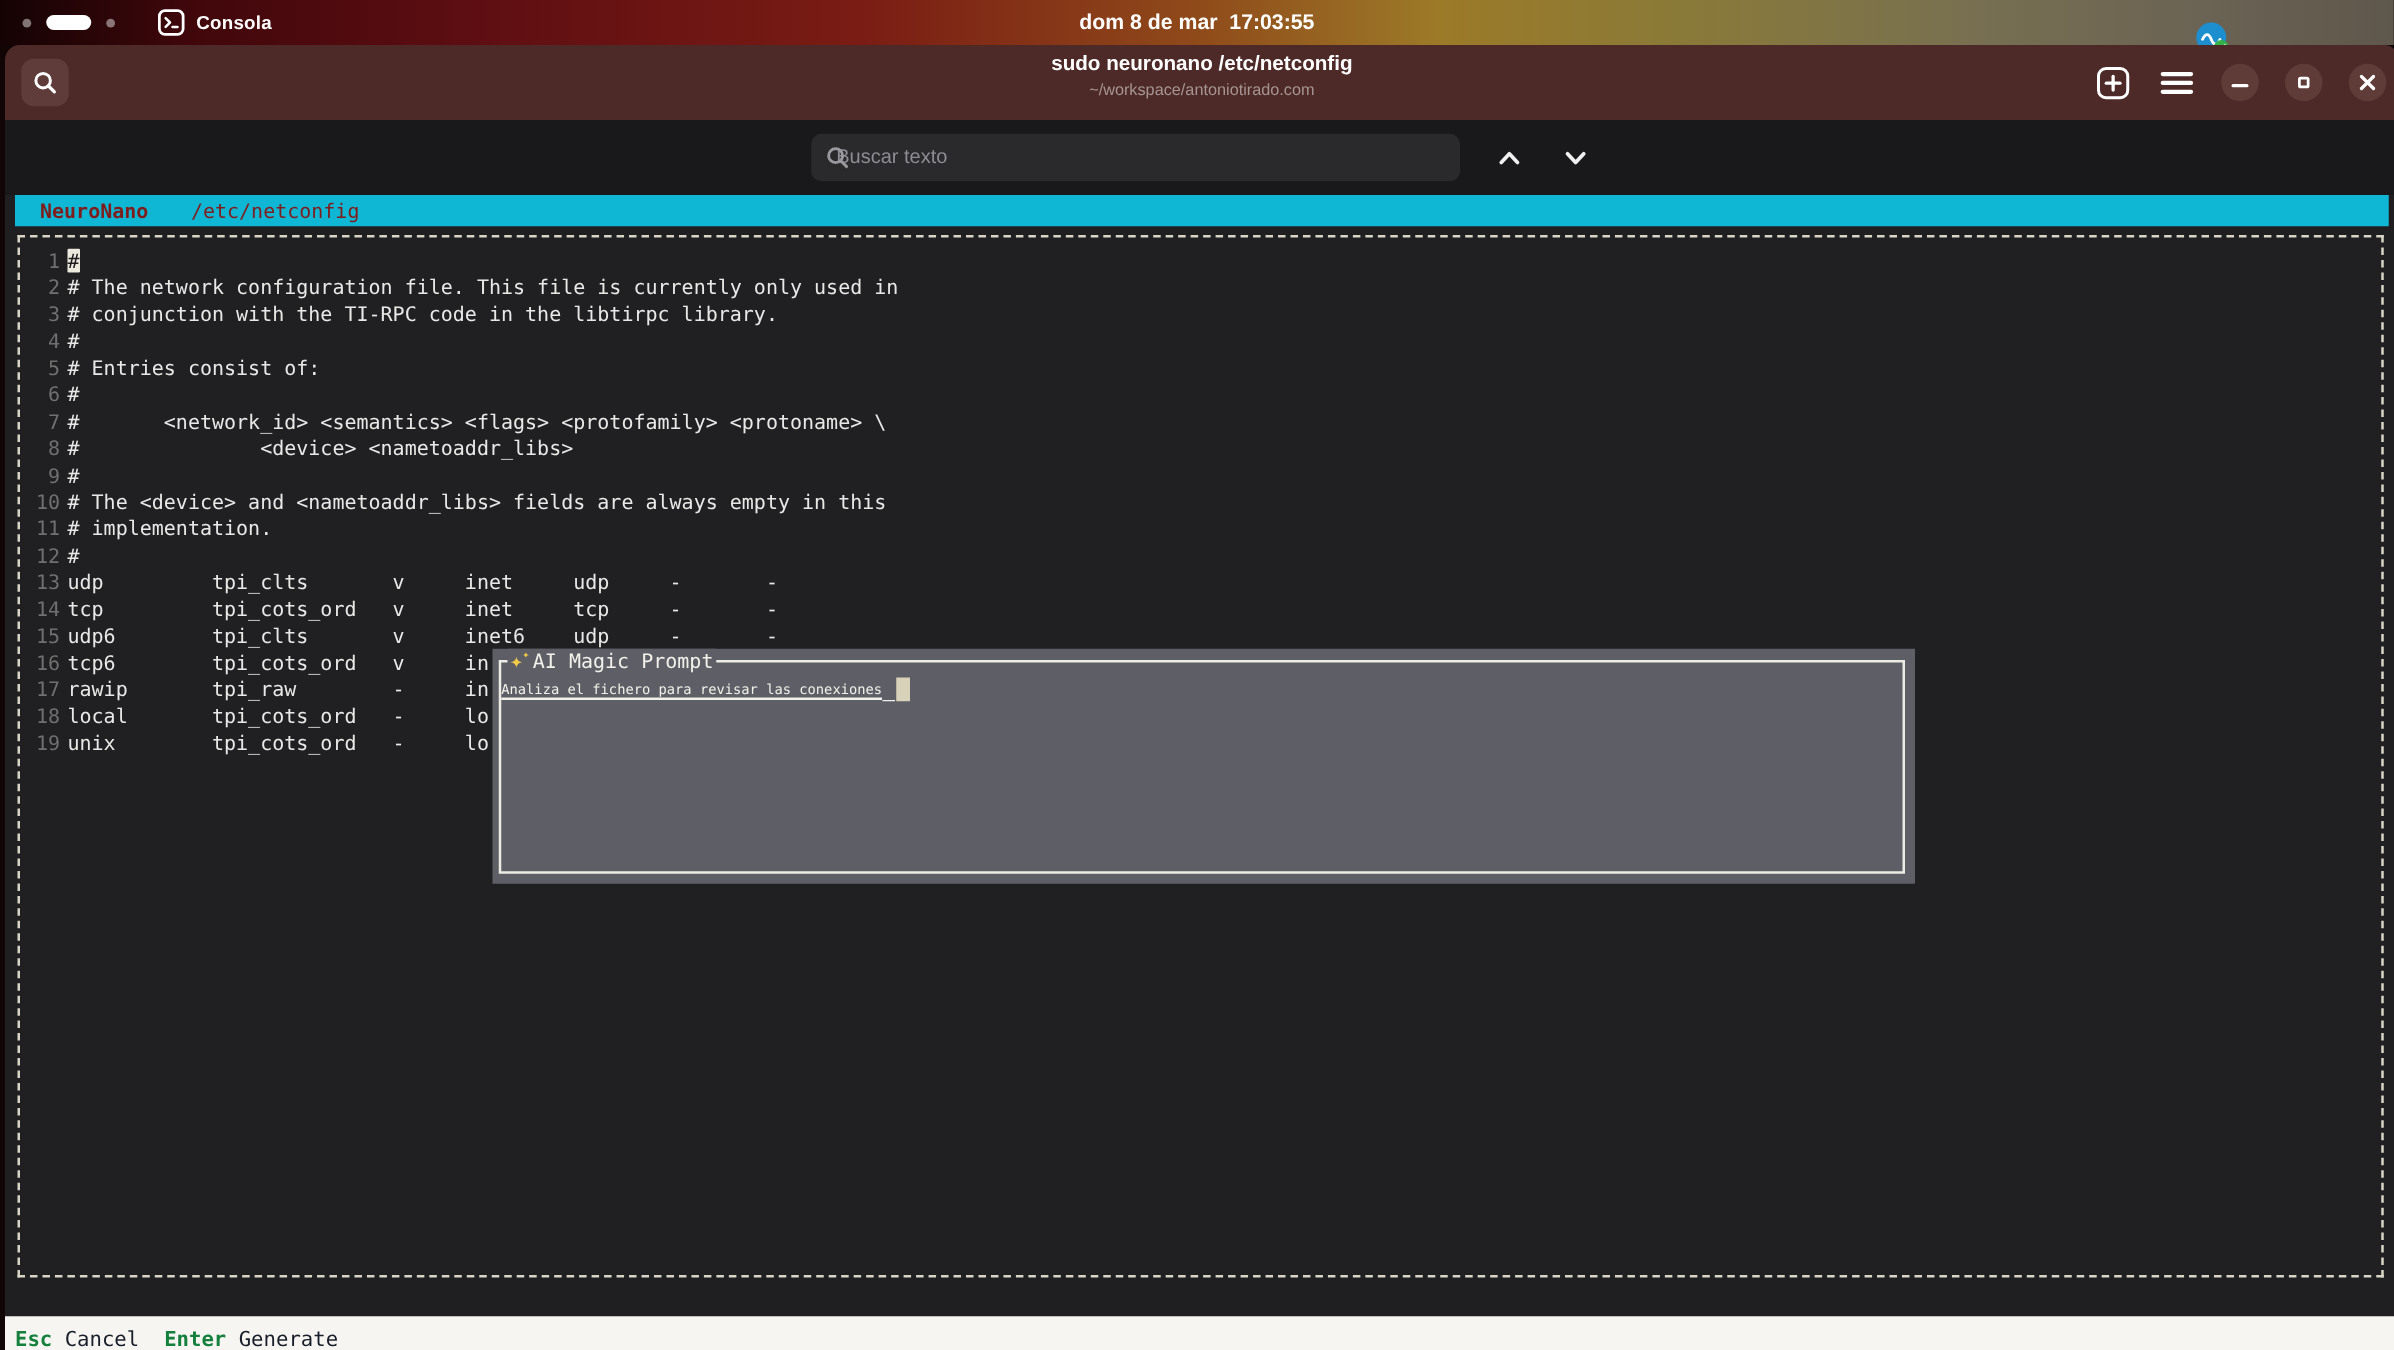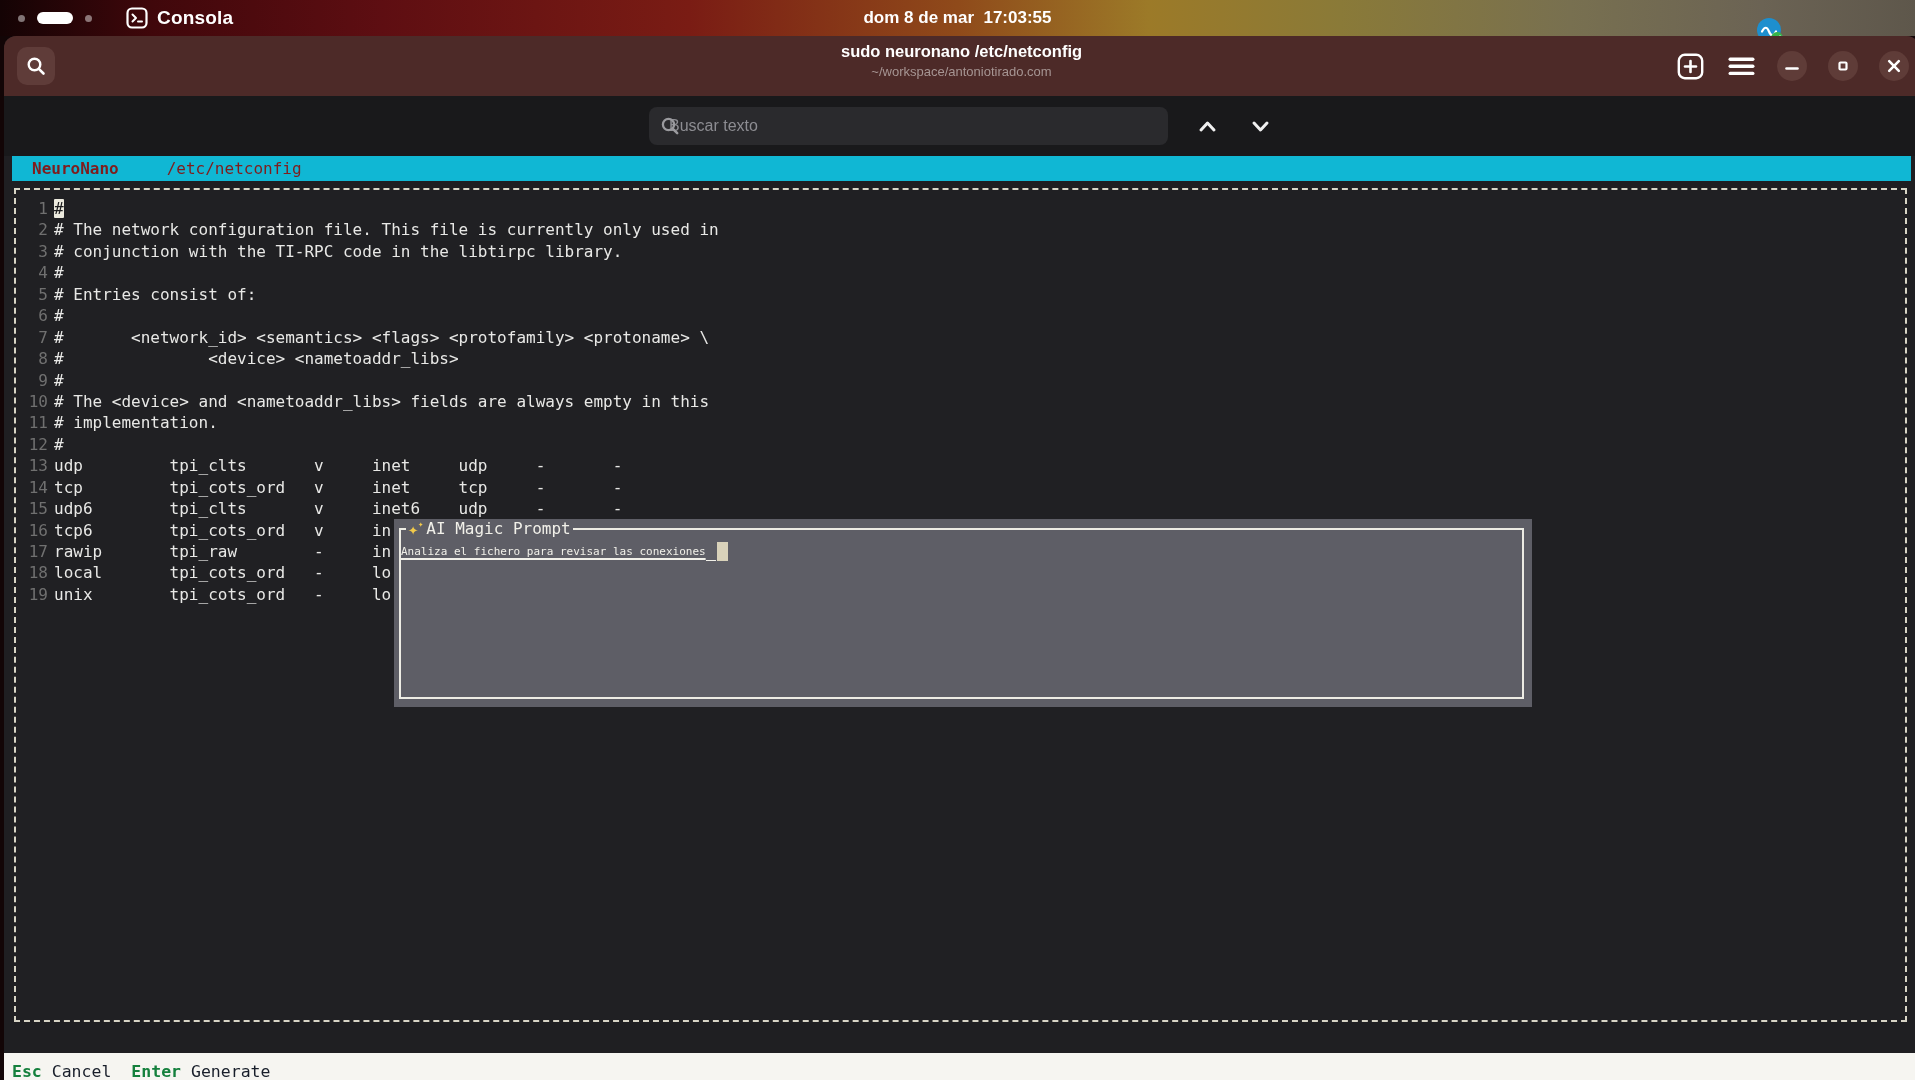--- a/index.html
+++ b/index.html
@@ -10,21 +10,21 @@
   .system-bar{
     position:absolute; left:0; top:0; width:1915px; height:36px;
     background:linear-gradient(90deg,#140304 0%,#40070b 8%,#5e0e12 20%,#7a1c14 36%,
                #8f4a1a 50%,#9c7a28 60%,#8a7a38 70%,#787050 82%,#6b6354 92%,#5e574b 100%);
     display:flex; align-items:center; color:#fff;
   }
   .ws-cluster{ display:flex; align-items:center; gap:12px; margin-left:18px; }
   .ws-dot{ width:7px; height:7px; border-radius:50%; background:rgba(255,255,255,.45); }
   .ws-pill{ width:36px; height:12px; border-radius:7px; background:#fff; }
   .app-cluster{ display:flex; align-items:center; gap:9px; margin-left:34px; }
-  .app-name{ font-weight:bold; font-size:19px; letter-spacing:.2px; }
+  .app-name{ font-weight:bold; font-size:15px; letter-spacing:.2px; }
   .clock{ position:absolute; left:50%; top:0; transform:translateX(-50%); height:36px;
           display:flex; align-items:center; font-weight:bold; font-size:17px; white-space:pre; }
   .tray{ position:absolute; right:10px; top:17px; height:36px; display:flex; align-items:center; gap:34px;flex-direction:column; }
   .tray-count{ display:flex; align-items:center; gap:8px; font-weight:bold; font-size:17px; }
   .tray-pill{ display:flex; align-items:center; gap:29px; background:rgba(255,255,255,.16);
               border-radius:17px; height:31px; padding:0 14px; }
   .battery-pct{ font-size:16px; font-weight:bold; }
 
   
   .window{ position:absolute; left:4px; top:36px; width:1915px; height:1072px;
@@ -49,21 +49,21 @@
   .search-field::placeholder{ color:#8d8d92; }
   .search-glass{ position:relative; width:0; height:0; }
   .search-glass svg{ position:absolute; left:10px; top:-11px; }
   .chev{ margin-left:26px; display:flex; align-items:center; }
 
   
   .nano-bar{ height:25px; margin:0 8px; background:#10b7d4; color:#7f1d1d;
              font-family:"DejaVu Sans Mono", monospace; font-size:16px;
              display:flex; align-items:center; }
   .nano-app{ font-weight:bold; margin-left:20px; }
-  .nano-path{ margin-left:48px; }
+  .nano-path{ margin-left:34px; }
 
   
   .editor{ position:absolute; left:10px; top:152px; width:1893px; height:834px;
            border:2px dashed #d8d5c6; background:#202023;
            font-family:"DejaVu Sans Mono", monospace; font-size:16px; color:#e8e8e6;
            padding:8px 0 0 8px; }
   .eline{ display:flex; height:21.45px; line-height:21.45px; white-space:pre; }
   .ln{ width:24px; text-align:right; color:#707070; margin-right:6px; flex:none; }
   .code{ white-space:pre; }
   .block-cursor{ background:#eceade; color:#1c1c1e; border-radius:1px; }

